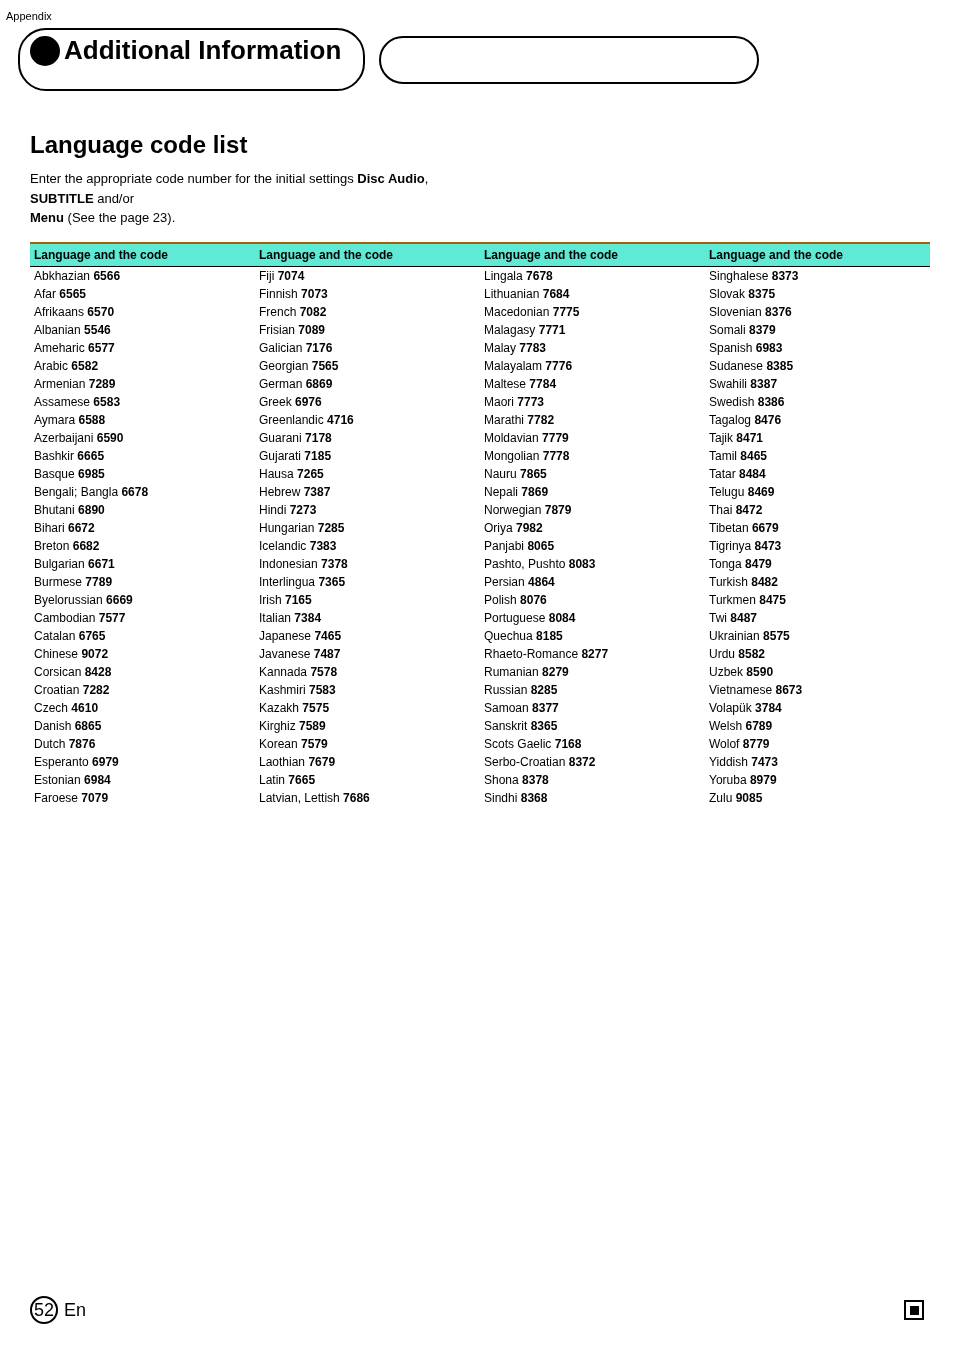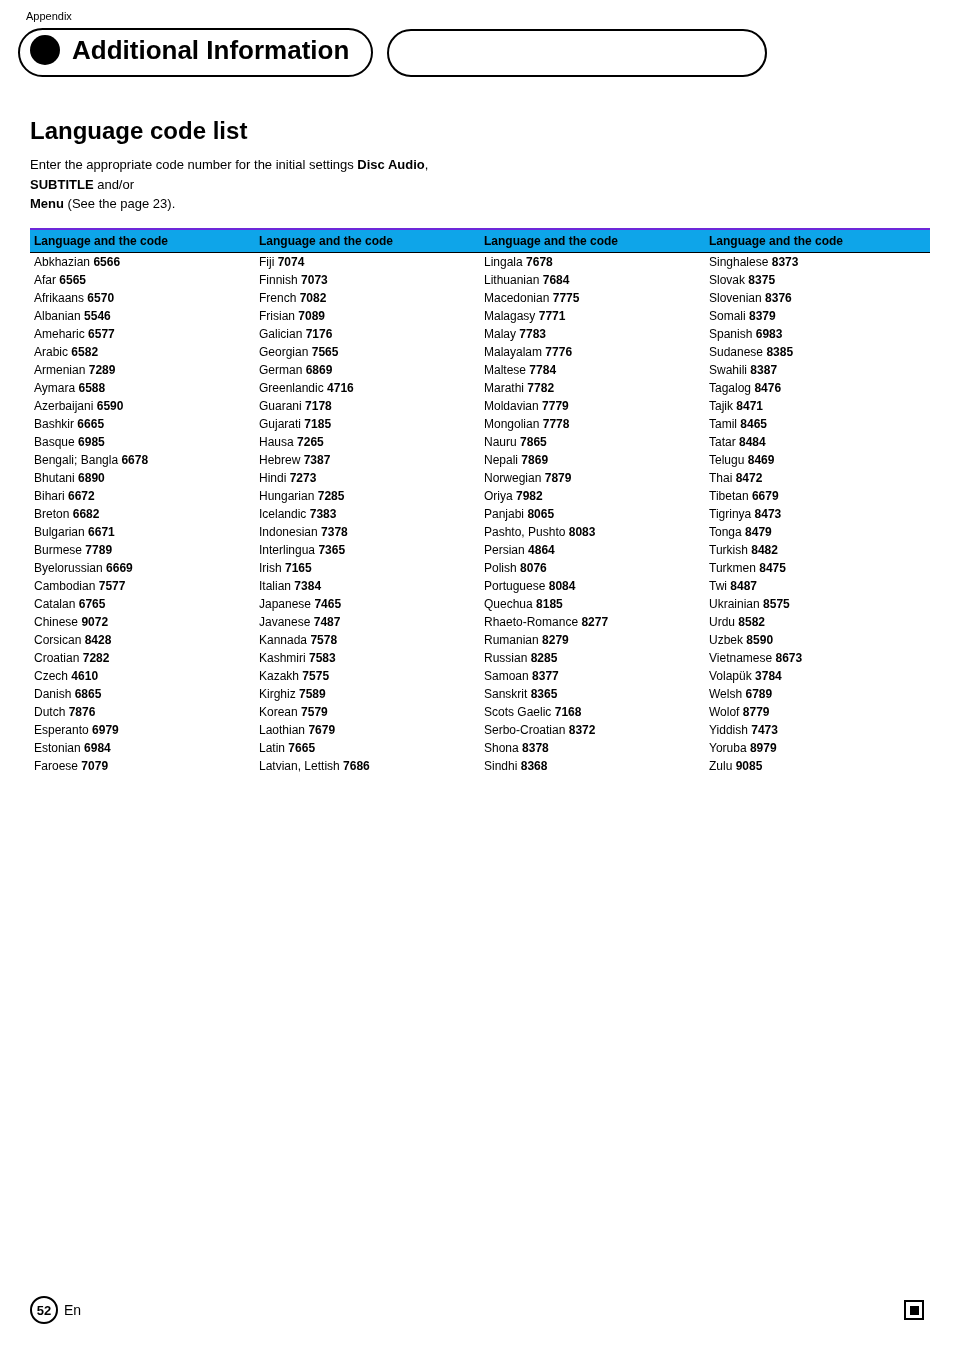--- a/index.html
+++ b/index.html
@@ -22,41 +22,41 @@
     .lang-table {
       width: 100%;
       border-collapse: collapse;
       margin-top: 8px;
     }
 
     .lang-table th {
       font-size: 12px;
       font-weight: 700;
       text-align: left;
-      border-top: 2px solid #6d28d9;
+      border-top: 2px solid #a16207;
       border-bottom: 1px solid #000;
       padding: 4px 6px 4px 4px;
-      background: #0ea5e9;
+      background: #5eead4;
     }
 
     .lang-table td {
       font-size: 12px;
       padding: 2px 6px 2px 4px;
       vertical-align: top;
       white-space: nowrap;
     }
   </style>
 </head>
 <body>
 
 <div style="position:relative; padding-bottom:4px;">
-  <span style="position:absolute; top:10px; left:26px; font-size:11px;text-align:right;">Appendix</span>
+  <span style="position:absolute; top:10px; left:6px; font-size:11px;text-align:right;">Appendix</span>
 
   <div style="display:flex; align-items:center; padding: 28px 20px 0 18px; gap:14px;">
-    <div style="display:inline-flex; align-items:flex-start; border:2.5px solid #000; border-radius:28px; padding:5px 22px 9px 10px; gap:12px;">
+    <div style="display:inline-flex; align-items:center; border:2.5px solid #000; border-radius:28px; padding:5px 22px 23px 10px; gap:4px;">
       <div style="width:30px;height:30px;background:#000;border-radius:50%;flex-shrink:0;"></div>
       <h1 style="font-size:26px; font-weight:900; white-space:nowrap;">Additional Information</h1>
     </div>
     <div style="display:inline-flex; border:2.5px solid #000; border-radius:28px; padding:5px 80px; height:48px; flex:1; max-width:380px;">
     </div>
   </div>
 </div>
 
 <div class="content">
   <h2 style="font-size:24px; font-weight:900; margin-bottom:10px; margin-top:16px;">Language code list</h2>
@@ -111,20 +111,26 @@
           <td>Malayalam <strong>7776</strong></td>
           <td>Sudanese <strong>8385</strong></td>
         </tr>
         <tr>
           <td>Armenian <strong>7289</strong></td>
           <td>German <strong>6869</strong></td>
           <td>Maltese <strong>7784</strong></td>
           <td>Swahili <strong>8387</strong></td>
         </tr>
         <tr>
+          <td>Assamese <strong>6583</strong></td>
+          <td>Greek <strong>6976</strong></td>
+          <td>Maori <strong>7773</strong></td>
+          <td>Swedish <strong>8386</strong></td>
+        </tr>
+        <tr>
           <td>Aymara <strong>6588</strong></td>
           <td>Greenlandic <strong>4716</strong></td>
           <td>Marathi <strong>7782</strong></td>
           <td>Tagalog <strong>8476</strong></td>
         </tr>
         <tr>
           <td>Azerbaijani <strong>6590</strong></td>
           <td>Guarani <strong>7178</strong></td>
           <td>Moldavian <strong>7779</strong></td>
           <td>Tajik <strong>8471</strong></td>
@@ -248,21 +254,21 @@
           <td>Latvian, Lettish <strong>7686</strong></td>
           <td>Sindhi <strong>8368</strong></td>
           <td>Zulu <strong>9085</strong></td>
         </tr>
       </tbody>
   </table>
 </div>
 
 <div style="display:flex; align-items:center; justify-content:space-between; padding:8px 30px; position:absolute; bottom:20px; left:0; right:0;">
   <div style="display:flex; align-items:center; gap:6px;">
-    <div style="border:2px solid #000; border-radius:50%; width:28px; height:28px; display:flex; align-items:center; justify-content:center; font-weight:700; font-size:13px;">
+    <div style="border:2px solid #000; border-radius:50%; width:28px; height:28px; display:flex; align-items:center; justify-content:center; font-weight:400; font-size:18px;">
       <span>52</span>
     </div>
-    <span style="font-size:14px;">En</span>
+    <span style="font-size:18px;">En</span>
   </div>
   <div style="width:20px; height:20px; border:2px solid #000; display:flex; align-items:center; justify-content:center;">
     <div style="width:9px; height:9px; background:#000;"></div>
   </div>
 </div>
 
 </body></html>

